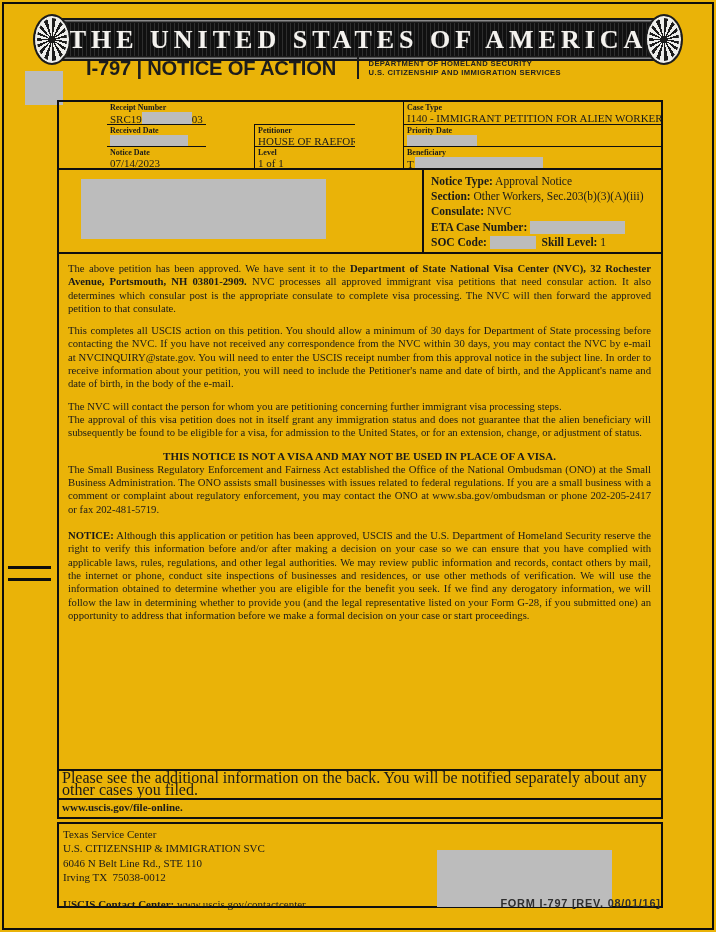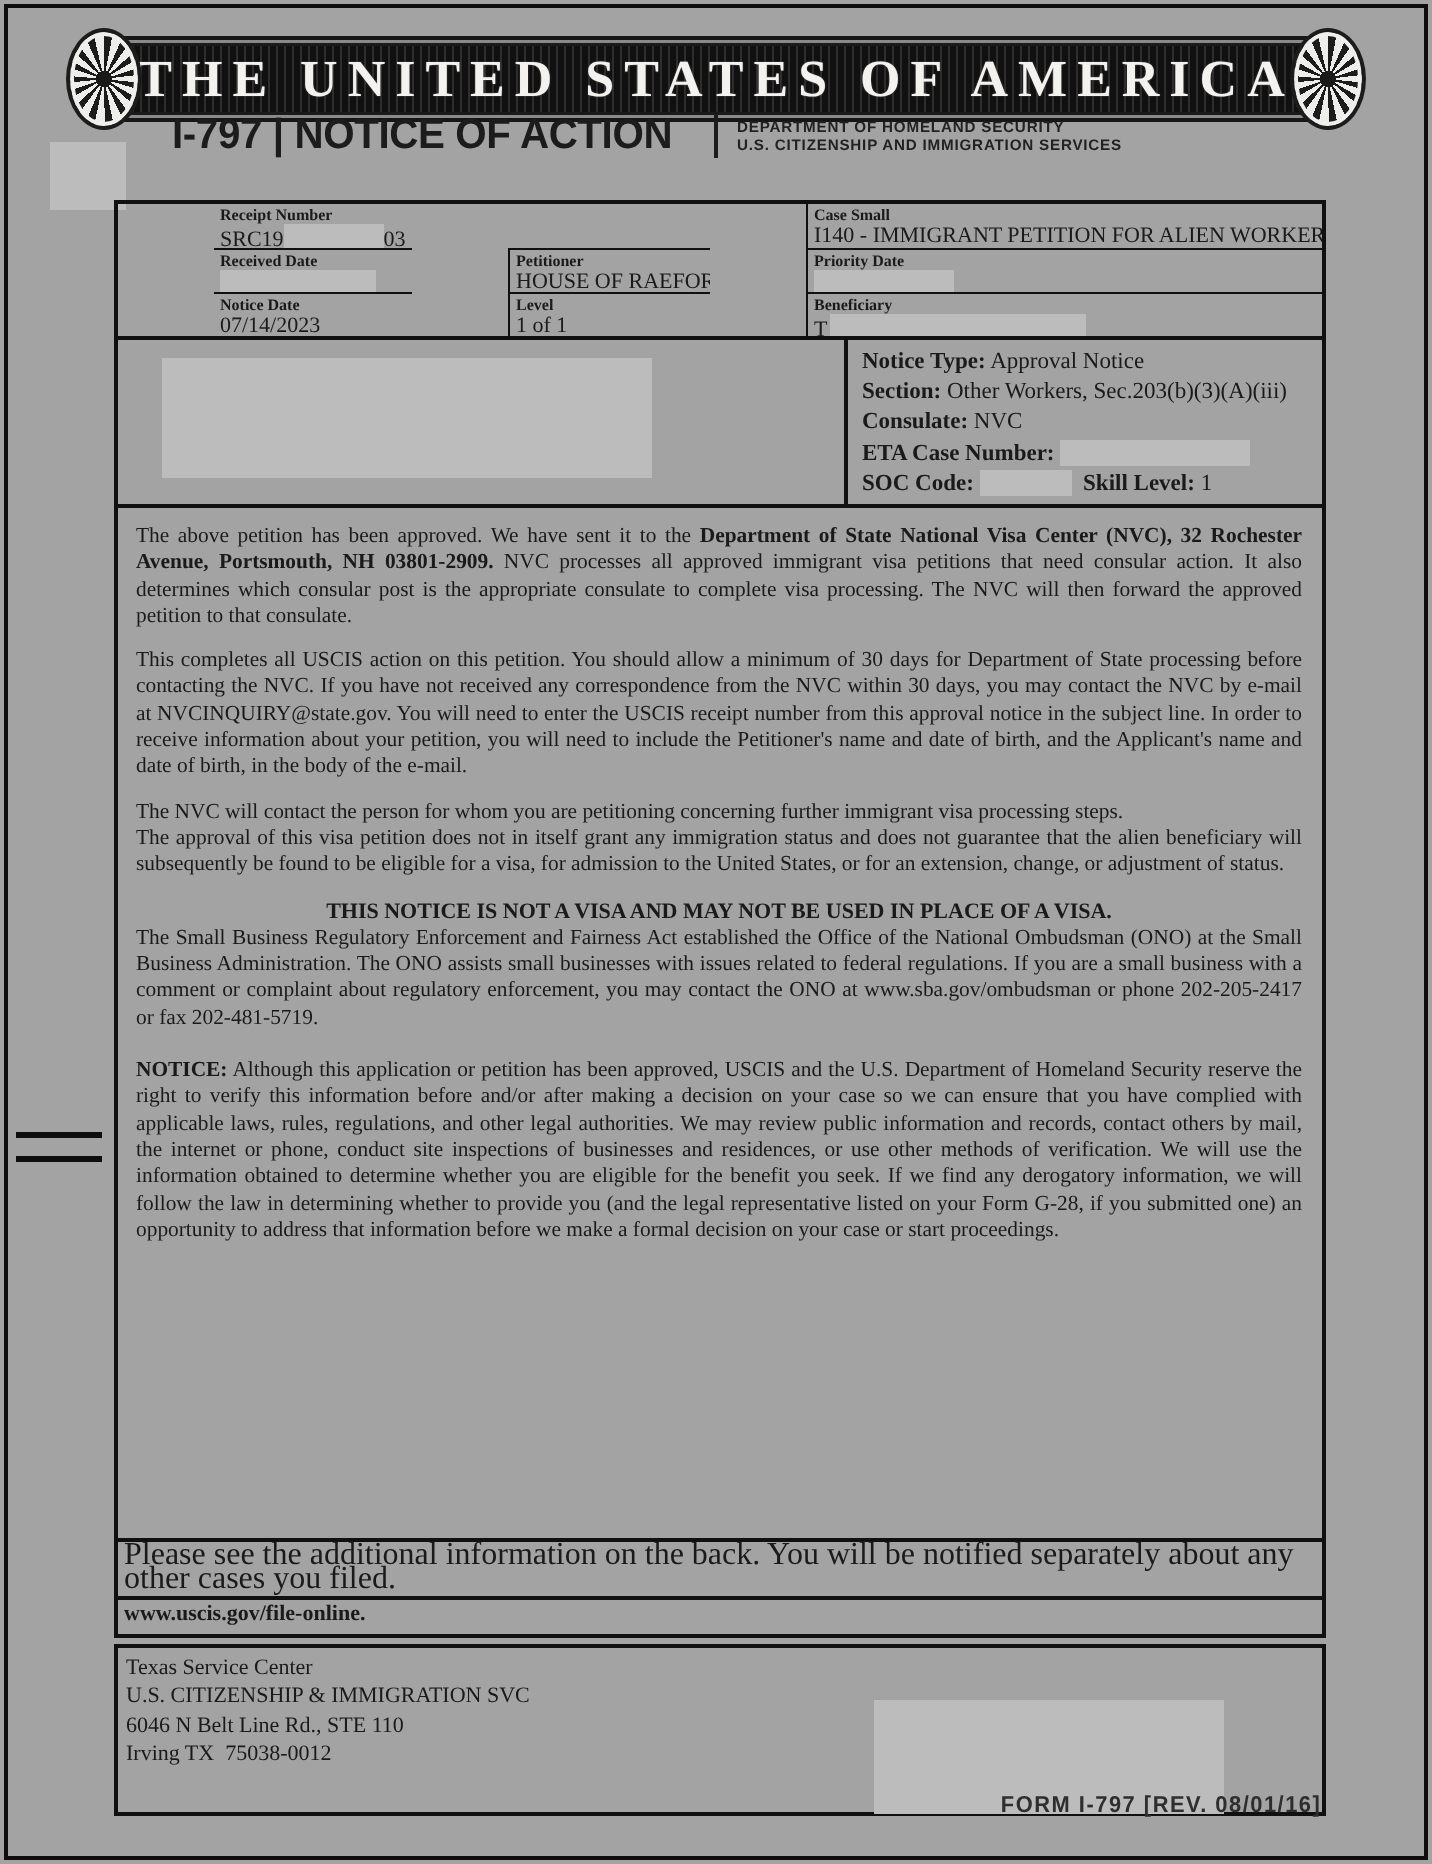--- a/index.html
+++ b/index.html
@@ -1,20 +1,20 @@
 <!DOCTYPE html>
 <html><head>
 <meta charset="utf-8">
 <style>
   * { margin: 0; padding: 0; box-sizing: border-box; }
   html,body { background: #e8e8e8; }
   .page {
     position: relative;
     width: 716px; height: 932px;
-    background: #a3a3a3;
+    background: #eab308;
     font-family: "Liberation Serif", serif;
     color: #1a1a1a;
     overflow: hidden;
   }
   .page-border {
     position: absolute; left: 2px; top: 2px; right: 2px; bottom: 2px;
     border: 2px solid #0d0d0d;
     pointer-events: none;
   }
 
@@ -169,21 +169,21 @@
   <div class="topleft-redaction"></div>
 
   <div class="content">
 
     <div class="case-table">
       <div class="cell span2">
         <span class="lab">Receipt Number</span>
         <span class="val"><span>SRC19</span><span class="redaction" style="width:50px;height:13px;"></span><span>03</span></span>
       </div>
       <div class="cell bl">
-        <span class="lab">Case Small</span>
+        <span class="lab">Case Type</span>
         <span class="val">I140 - IMMIGRANT PETITION FOR ALIEN WORKER</span>
       </div>
 
       <div class="cell bt">
         <span class="lab">Received Date</span>
         <span class="val"><span class="redaction" style="width:78px;height:13px;"></span></span>
       </div>
       <div class="cell bt bl">
         <span class="lab">Petitioner</span>
         <span class="val">HOUSE OF RAEFORD FARMS INC</span>
@@ -231,20 +231,21 @@
     <div class="seeback-row">Please see the additional information on the back. You will be notified separately about any other cases you filed.</div>
     <div class="online-row">
       <span>www.uscis.gov/file-online.</span>
     </div>
 
     <div class="address-box">
       <span class="line">Texas Service Center</span>
       <span class="line">U.S. CITIZENSHIP &amp; IMMIGRATION SVC</span>
       <span class="line">6046 N Belt Line Rd., STE 110</span>
       <span class="line">Irving TX  75038-0012</span>
+      <div class="contact-line"><span class="nlab">USCIS Contact Center:</span> <span>www.uscis.gov/contactcenter</span></div>
       <div class="redaction block footer-redaction"></div>
     </div>
   </div>
 
   <div class="reg-marks">
     <div class="reg-mark"></div>
     <div class="reg-mark"></div>
   </div>
 
   <div class="form-footer">FORM I-797 [REV. 08/01/16]</div>

